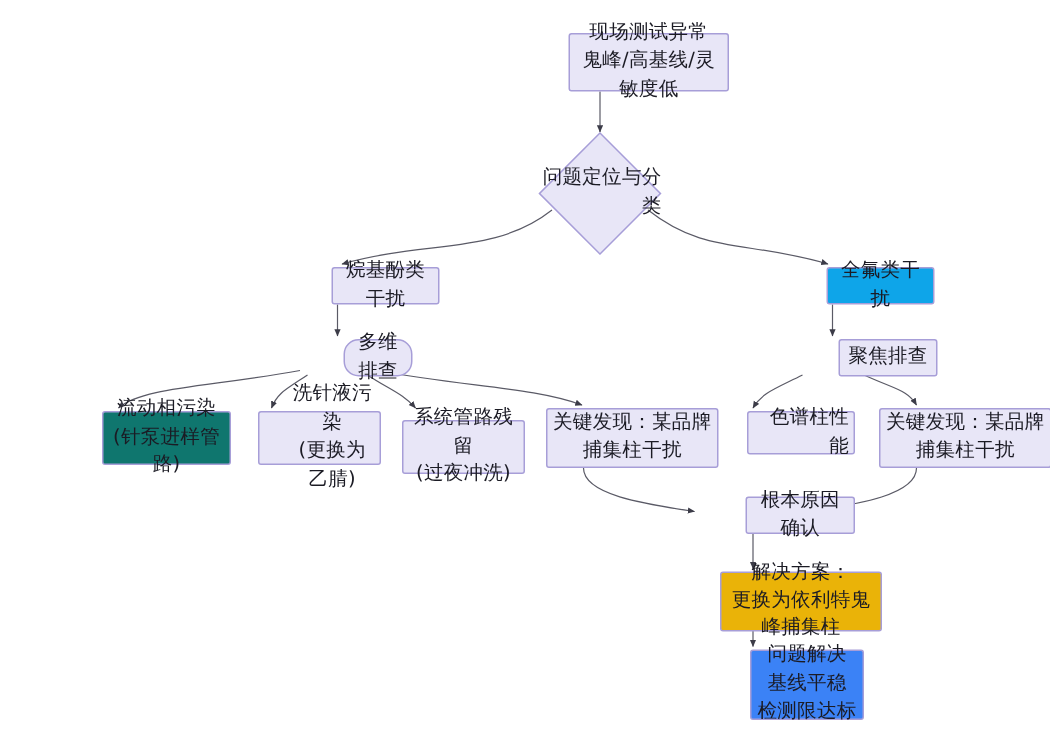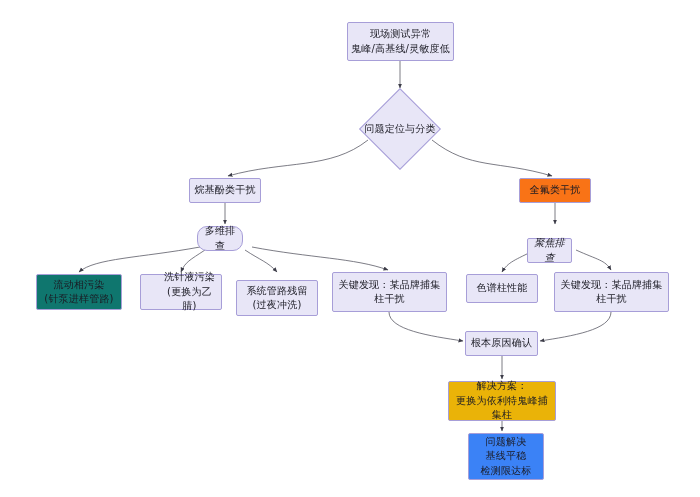--- a/index.html
+++ b/index.html
@@ -16,39 +16,40 @@
     position:absolute;
     box-sizing:border-box;
     background:#e8e6f7;
     border:1px solid #a79ed8;
     border-radius:2px;
     display:flex;
     align-items:center;
     justify-content:center;
     text-align:center;
     color:#1b1b24;
-    font-size:10px;
+    font-size:13px;
     line-height:1.45;
     letter-spacing:.2px;
     padding:2px 3px;
+    margin-left:32px;
   }
   .node span{display:block;white-space:pre-line;}
   .diamond{
     position:absolute;
     background:#e8e6f7;
     border:1px solid #a79ed8;
     transform:rotate(45deg);
     box-sizing:border-box;
   }
   .diamond-label{
     position:absolute;
     display:flex;align-items:center;justify-content:center;
     text-align:right;
     color:#1b1b24;
-    font-size:10px;
+    font-size:13px;
     letter-spacing:.2px;
     line-height:1.45;
   }
 </style>
 </head>
 <body>
 
 <div id="canvas">
   <svg class="edges" viewBox="0 0 700 497" xmlns="http://www.w3.org/2000/svg">
     <defs>
@@ -79,27 +80,27 @@
         <span>现场测试异常
 鬼峰/高基线/灵敏度低</span>
       </div>
       <div class="diamond" style="left: 371.013px; top: 100.013px; width: 57.974px; height: 57.974px; background: rgb(232, 230, 247); border-color: rgb(167, 158, 216);"></div>
       <div class="diamond-label" style="left: 359px; top: 88px; width: 82px; height: 82px;">
         <span>问题定位与分类</span>
       </div>
       <div class="node" style="left: 189px; top: 178px; width: 72px; height: 25px; background: rgb(232, 230, 247); border-color: rgb(167, 158, 216); color: rgb(27, 27, 36);">
         <span>烷基酚类干扰</span>
       </div>
-      <div class="node" style="left: 519px; top: 178px; width: 72px; height: 25px; background: #f97316; border-color: rgb(167, 158, 216); color: rgb(27, 27, 36);">
+      <div class="node" style="left: 519px; top: 178px; width: 72px; height: 25px; background: #0ea5e9; border-color: rgb(167, 158, 216); color: rgb(27, 27, 36);">
         <span>全氟类干扰</span>
       </div>
       <div class="node" style="left: 197px; top: 226px; width: 46px; height: 25px; background: rgb(232, 230, 247); border-color: rgb(167, 158, 216); color: rgb(27, 27, 36); border-radius: 10px;">
         <span>多维排查</span>
       </div>
-      <div class="node" style="left: 527px; top: 238px; width: 45px; height: 25px; background: rgb(232, 230, 247); border-color: rgb(167, 158, 216); color: rgb(27, 27, 36); font-style: italic;">
+      <div class="node" style="left: 527px; top: 226px; width: 66px; height: 25px; background: rgb(232, 230, 247); border-color: rgb(167, 158, 216); color: rgb(27, 27, 36);">
         <span>聚焦排查</span>
       </div>
       <div class="node" style="left: 36px; top: 274px; width: 86px; height: 36px; background: #0f766e; border-color: rgb(167, 158, 216); color: rgb(27, 27, 36);">
         <span>流动相污染
 (针泵进样管路)</span>
       </div>
       <div class="node" style="left: 140px; top: 274px; width: 82px; height: 36px; background: rgb(232, 230, 247); border-color: rgb(167, 158, 216); color: rgb(27, 27, 36); padding-left: 20px;">
         <span>洗针液污染
 (更换为乙腈)</span>
       </div>

